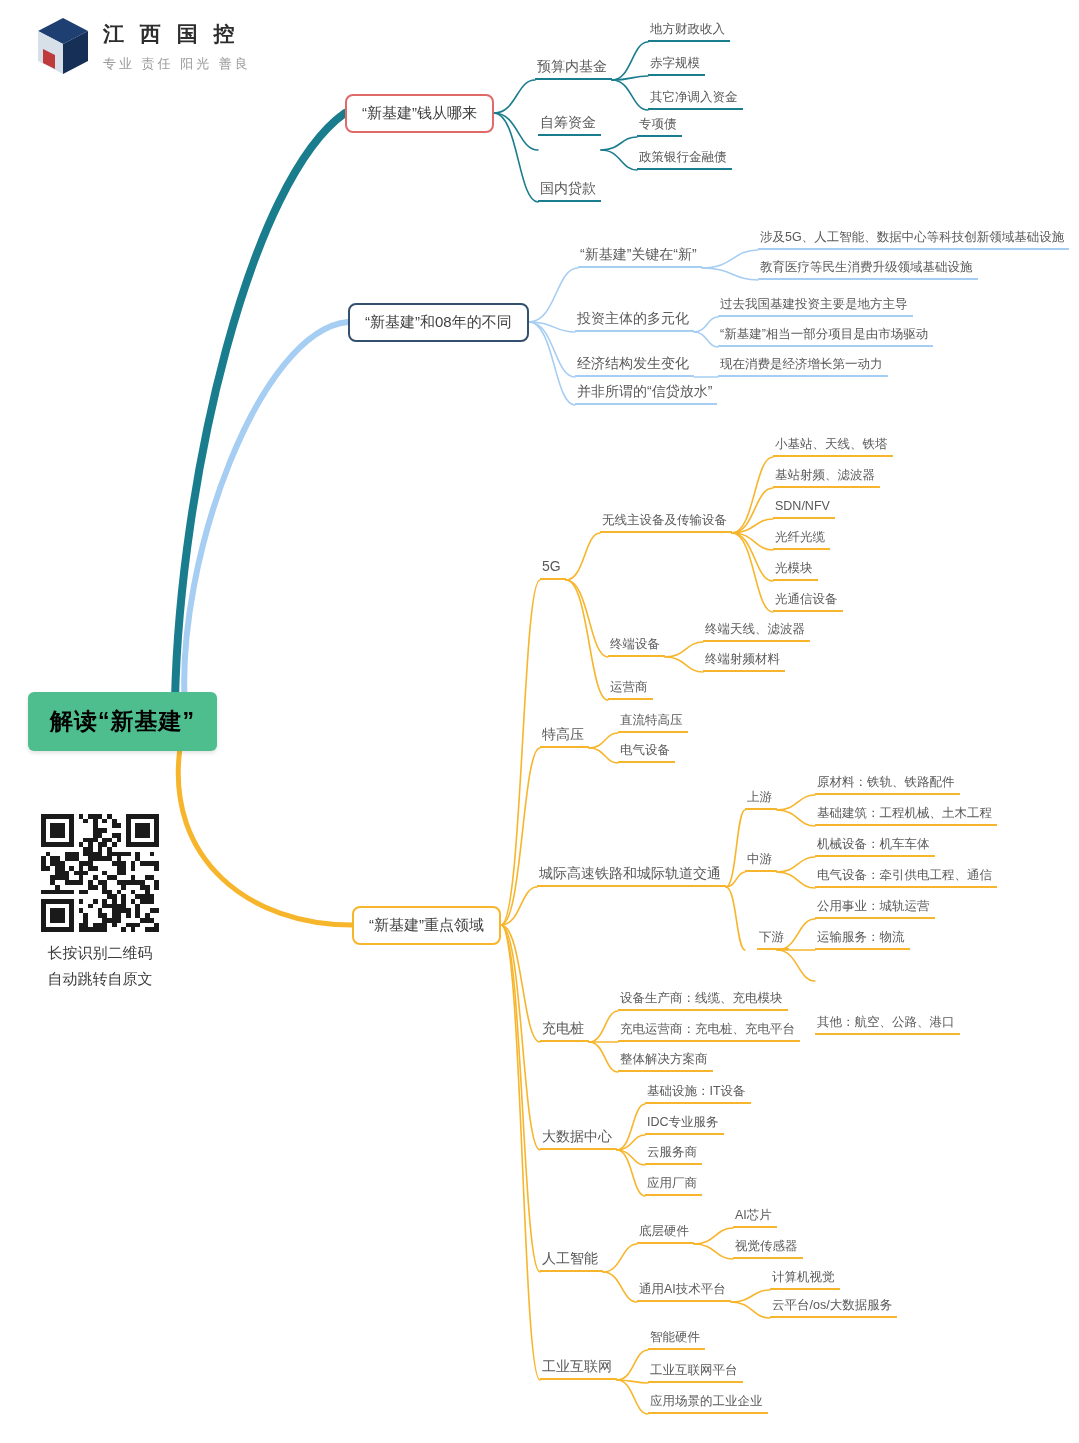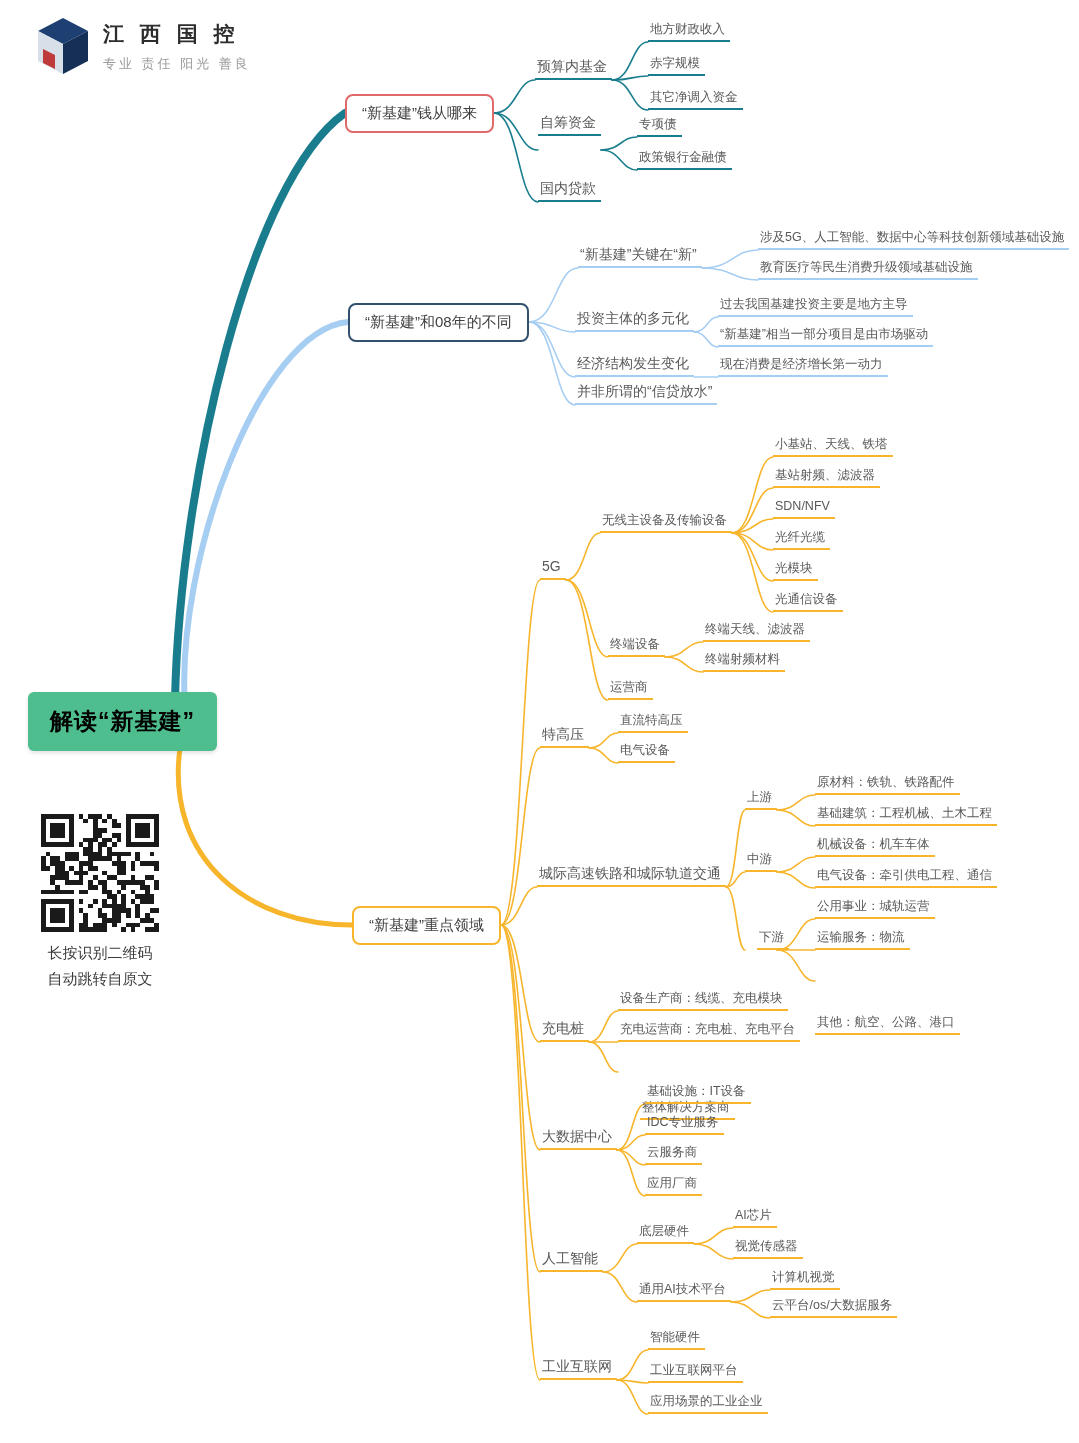--- a/index.html
+++ b/index.html
@@ -157,21 +157,21 @@
       <div class="m-text d2" style="border-bottom-color: rgb(247, 181, 44); left: 745px; top: 851px;">中游</div>
       <div class="m-text d3" style="border-bottom-color: rgb(247, 181, 44); left: 815px; top: 836px;">机械设备：机车车体</div>
       <div class="m-text d3" style="border-bottom-color: rgb(247, 181, 44); left: 815px; top: 867px;">电气设备：牵引供电工程、通信</div>
       <div class="m-text d2" style="border-bottom-color: rgb(247, 181, 44); left: 745px; top: 929px; margin-left: 12px;">下游</div>
       <div class="m-text d3" style="border-bottom-color: rgb(247, 181, 44); left: 815px; top: 898px;">公用事业：城轨运营</div>
       <div class="m-text d3" style="border-bottom-color: rgb(247, 181, 44); left: 815px; top: 929px;">运输服务：物流</div>
       <div class="m-text d3" style="border-bottom-color: rgb(247, 181, 44); left: 815px; top: 1014px;">其他：航空、公路、港口</div>
       <div class="m-text d1" style="border-bottom-color: rgb(247, 181, 44); left: 540px; top: 1019px;">充电桩</div>
       <div class="m-text d2" style="border-bottom-color: rgb(247, 181, 44); left: 618px; top: 990px;">设备生产商：线缆、充电模块</div>
       <div class="m-text d2" style="border-bottom-color: rgb(247, 181, 44); left: 618px; top: 1021px;">充电运营商：充电桩、充电平台</div>
-      <div class="m-text d2" style="border-bottom-color: rgb(247, 181, 44); left: 640px; top: 1051px; margin-top: 48px;">整体解决方案商</div>
+      <div class="m-text d2" style="border-bottom-color: rgb(247, 181, 44); left: 618px; top: 1051px;">整体解决方案商</div>
       <div class="m-text d1" style="border-bottom-color: rgb(247, 181, 44); left: 540px; top: 1127px;">大数据中心</div>
       <div class="m-text d2" style="border-bottom-color: rgb(247, 181, 44); left: 645px; top: 1083px;">基础设施：IT设备</div>
       <div class="m-text d2" style="border-bottom-color: rgb(247, 181, 44); left: 645px; top: 1114px;">IDC专业服务</div>
       <div class="m-text d2" style="border-bottom-color: rgb(247, 181, 44); left: 645px; top: 1144px;">云服务商</div>
       <div class="m-text d2" style="border-bottom-color: rgb(247, 181, 44); left: 645px; top: 1175px;">应用厂商</div>
       <div class="m-text d1" style="border-bottom-color: rgb(247, 181, 44); left: 540px; top: 1249px;">人工智能</div>
       <div class="m-text d2" style="border-bottom-color: rgb(247, 181, 44); left: 637px; top: 1223px;">底层硬件</div>
       <div class="m-text d3" style="border-bottom-color: rgb(247, 181, 44); left: 733px; top: 1207px;">AI芯片</div>
       <div class="m-text d3" style="border-bottom-color: rgb(247, 181, 44); left: 733px; top: 1238px;">视觉传感器</div>
       <div class="m-text d2" style="border-bottom-color: rgb(247, 181, 44); left: 637px; top: 1281px;">通用AI技术平台</div>

